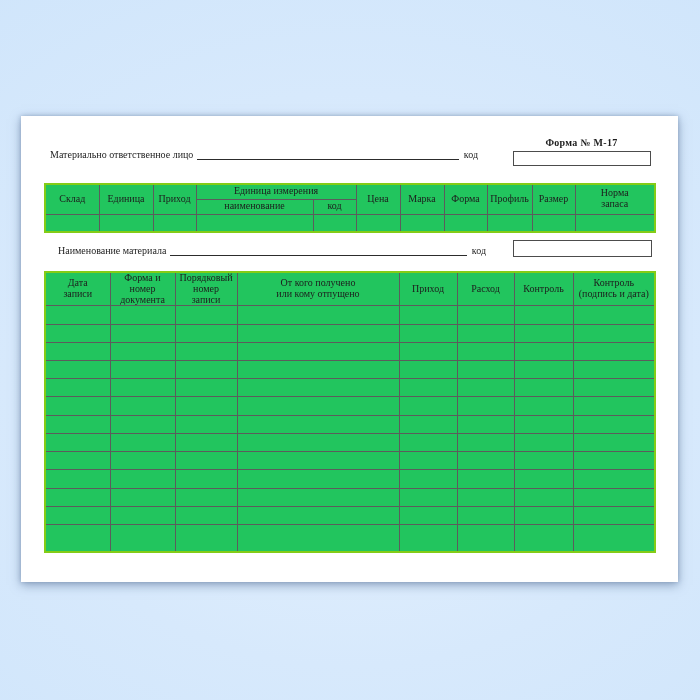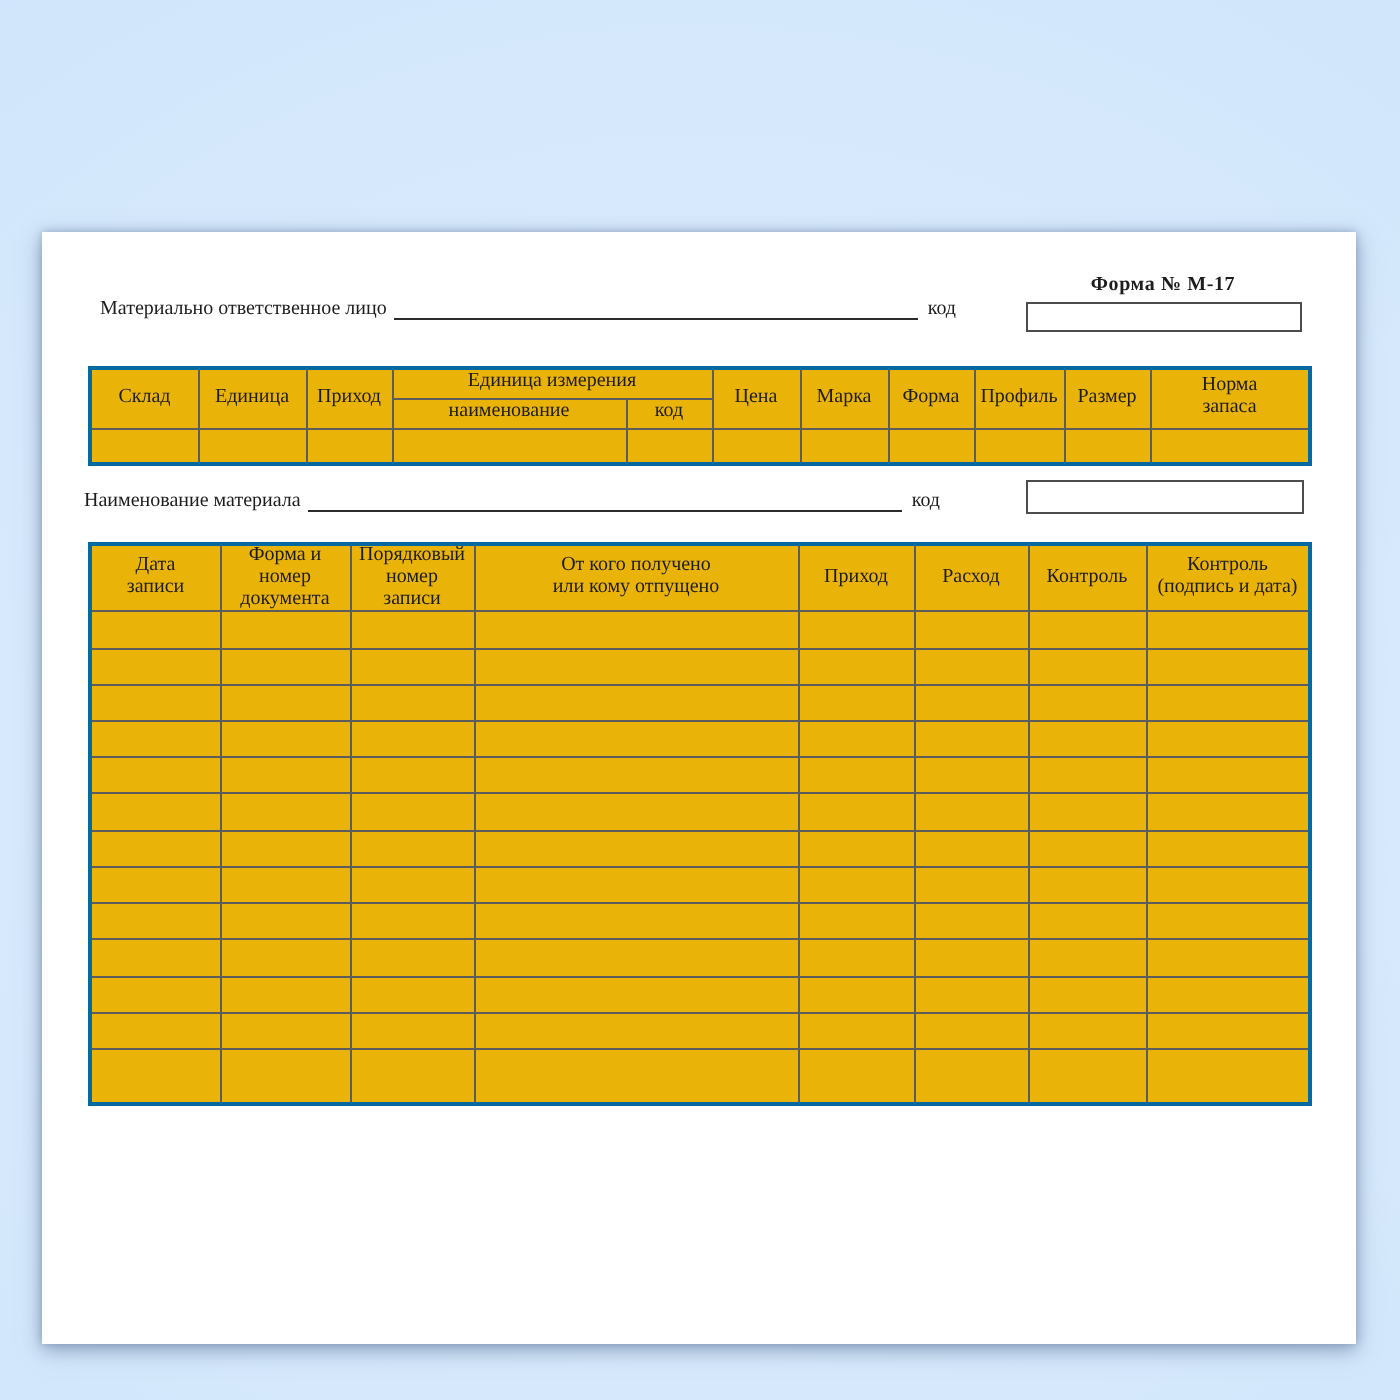--- a/index.html
+++ b/index.html
@@ -3,44 +3,44 @@
 <meta charset="utf-8">
 <style>
   html, body { margin: 0; padding: 0; }
   body {
     width: 700px; height: 700px; position: relative; overflow: hidden;
     background: radial-gradient(ellipse 620px 520px at 350px 380px, #e6f2fe 0%, #d7e9fc 55%, #cfe5fb 100%);
     font-family: "Liberation Serif", "DejaVu Serif", serif;
     color: #1d1d1d;
   }
   .paper {
-    position: absolute; left: 21px; top: 116px; width: 657px; height: 556px;
+    position: absolute; left: 21px; top: 116px; width: 657px; height: 466px;
     background: #ffffff;
     box-shadow: 0 3px 10px rgba(100,125,160,0.65), 0 0 4px rgba(100,125,160,0.45);
   }
   .form-number {
     position: absolute; left: 492px; top: 21px; width: 137px;
     text-align: center; font-weight: bold; font-size: 10px; letter-spacing: 0.3px;
   }
   .code-box {
     position: absolute; border: 1.3px solid #4c4c4c; background: #ffffff;
   }
   .box-mol { left: 492px; top: 35px; width: 136px; height: 13px; }
   .box-mat { left: 492px; top: 124px; width: 137px; height: 15px; }
   .fill-row {
     position: absolute; display: flex; align-items: flex-end;
     font-size: 10px; line-height: 11px; white-space: nowrap;
   }
   .row-mol { left: 29px; top: 33px; width: 428px; }
-  .row-mat { left: 21px; top: 129px; width: 428px; justify-content: space-between; }
+  .row-mat { left: 37px; top: 129px; width: 428px; justify-content: space-between; }
   .fill-line { flex: 1; border-bottom: 1px solid #2c2c2c; height: 2px; margin: 0 5px 0 4px; }
   table {
     position: absolute; left: 23px; width: 610px;
-    border-collapse: collapse; table-layout: fixed; background: #eab308;
-    border: 2px solid #0369a1;
+    border-collapse: collapse; table-layout: fixed; background: #22c55e;
+    border: 2px solid #84cc16;
   }
   .card-table { top: 67px; height: 50px; }
   .ledger-table { top: 155px; height: 282px; }
   th, td {
     border: 1.5px solid #5c5c5c;
     font-weight: normal; font-size: 10px; line-height: 1.08;
     text-align: center; vertical-align: middle;
     white-space: pre-line; padding: 0 2px;
     overflow: hidden;
   }

